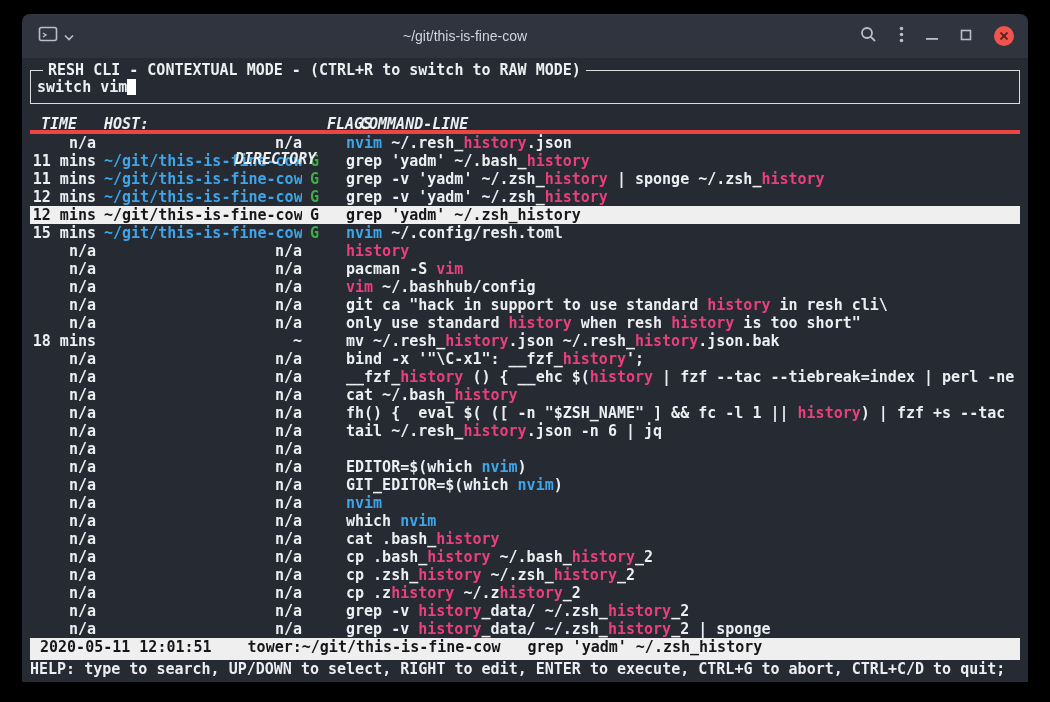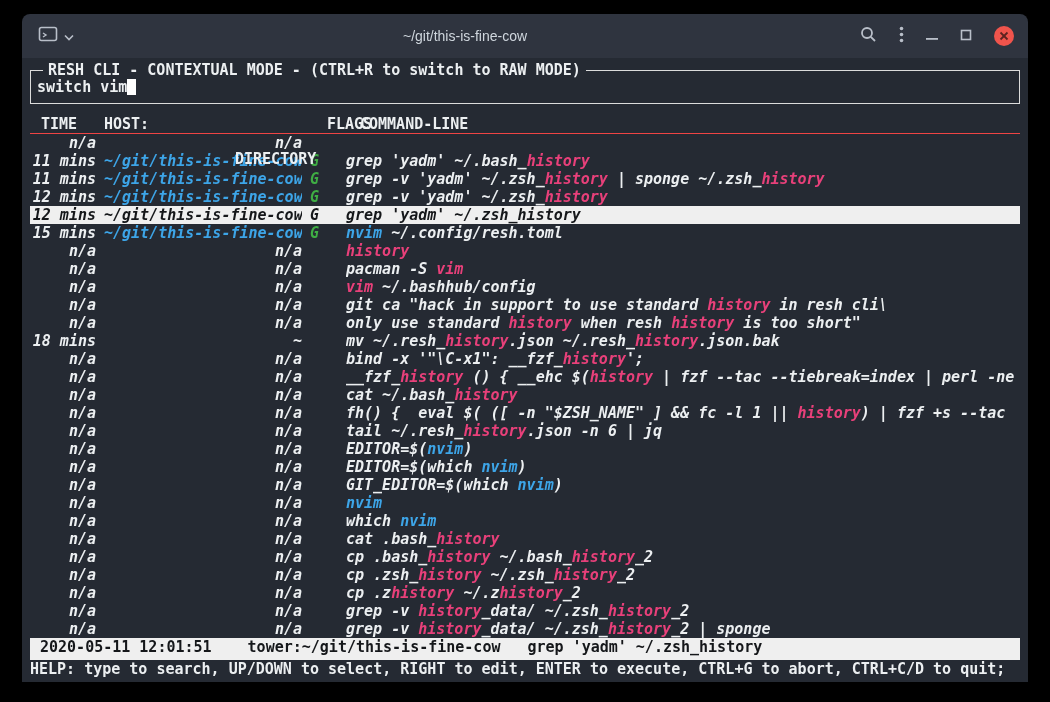--- a/index.html
+++ b/index.html
@@ -49,30 +49,30 @@
   }
   .search-legend{
     position:absolute;top:-10px;left:12px;background:var(--terminal-bg);
     padding:0 5px;white-space:pre;
   }
   .search-line{padding:7px 6px;white-space:pre;display:flex;align-items:center;}
   .cursor-block{display:inline-block;width:9px;height:16px;background:#ffffff;margin-left:0px;}
   
   .tbl-header{
     position:relative;height:19px;margin-top:11px;flex:none;
-    border-bottom:1px solid #ef4444;white-space:pre;
+    border-bottom:4px solid #ef4444;white-space:pre;font-style:italic;
   }
   .tbl-header span{position:absolute;top:0;}
   .h-time{left:11px;}
   .h-host{left:74px;}
   .h-dir{left:205px;margin-top:35px;}
   .h-flags{left:278px;margin-left:19px;}
   .h-cmd{left:330px;}
   
-  .rows{flex:none;overflow:hidden;font-style:italic;}
+  .rows{flex:none;overflow:hidden;}
   .row{display:flex;height:18px;line-height:18px;white-space:pre;overflow:hidden;}
   .c-time{width:66px;text-align:right;flex:none;}
   .c-host{width:198px;text-align:right;flex:none;margin-left:8px;overflow:hidden;}
   .c-flags{width:28px;flex:none;margin-left:8px;color:var(--flag-green);}
   .c-cmd{flex:1;margin-left:8px;overflow:hidden;}
   .match{color:var(--match);}
   .accent{color:var(--accent);}
   .path{color:var(--accent);}
   .row.selected{background:var(--selection-bg);color:var(--selection-fg);}
   .row.selected .match,.row.selected .accent,.row.selected .path,.row.selected .c-flags{color:var(--selection-fg);}
@@ -168,20 +168,21 @@
       <span class="h-dir">DIRECTORY</span>
       <span class="h-flags">FLAGS</span>
       <span class="h-cmd">COMMAND-LINE</span>
     </div>
 
     <div class="rows">
         <div class="row">
         <span class="c-time">n/a</span>
         <span class="c-host">n/a</span>
         <span class="c-flags"></span>
+        <span class="c-cmd"><span class="accent">nvim</span><span> ~/.resh_</span><span class="match">history</span><span>.json</span></span>
       </div>
         <div class="row">
         <span class="c-time">11 mins</span>
         <span class="c-host path">~/git/this-is-fine-cow</span>
         <span class="c-flags">G</span>
         <span class="c-cmd"><span>grep 'yadm' ~/.bash_</span><span class="match">history</span></span>
       </div>
         <div class="row">
         <span class="c-time">11 mins</span>
         <span class="c-host path">~/git/this-is-fine-cow</span>
@@ -269,21 +270,20 @@
         <div class="row">
         <span class="c-time">n/a</span>
         <span class="c-host">n/a</span>
         <span class="c-flags"></span>
         <span class="c-cmd"><span>tail ~/.resh_</span><span class="match">history</span><span>.json -n 6 | jq</span></span>
       </div>
         <div class="row">
         <span class="c-time">n/a</span>
         <span class="c-host">n/a</span>
         <span class="c-flags"></span>
-        <span class="c-cmd"><span>EDITOR=$(</span><span class="accent">nvim</span><span>)</span></span>
       </div>
         <div class="row">
         <span class="c-time">n/a</span>
         <span class="c-host">n/a</span>
         <span class="c-flags"></span>
         <span class="c-cmd"><span>EDITOR=$(which </span><span class="accent">nvim</span><span>)</span></span>
       </div>
         <div class="row">
         <span class="c-time">n/a</span>
         <span class="c-host">n/a</span>

